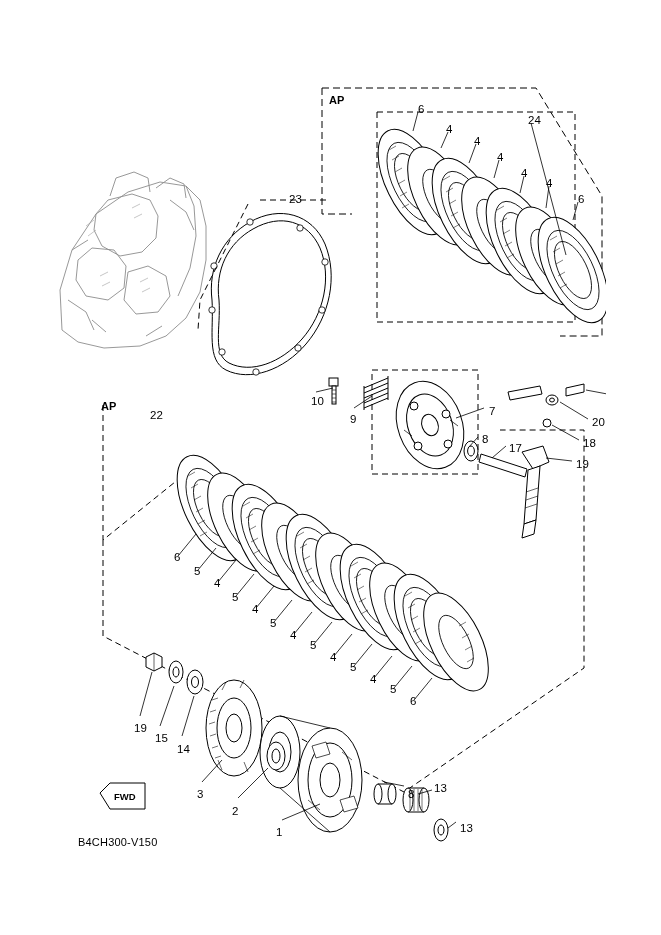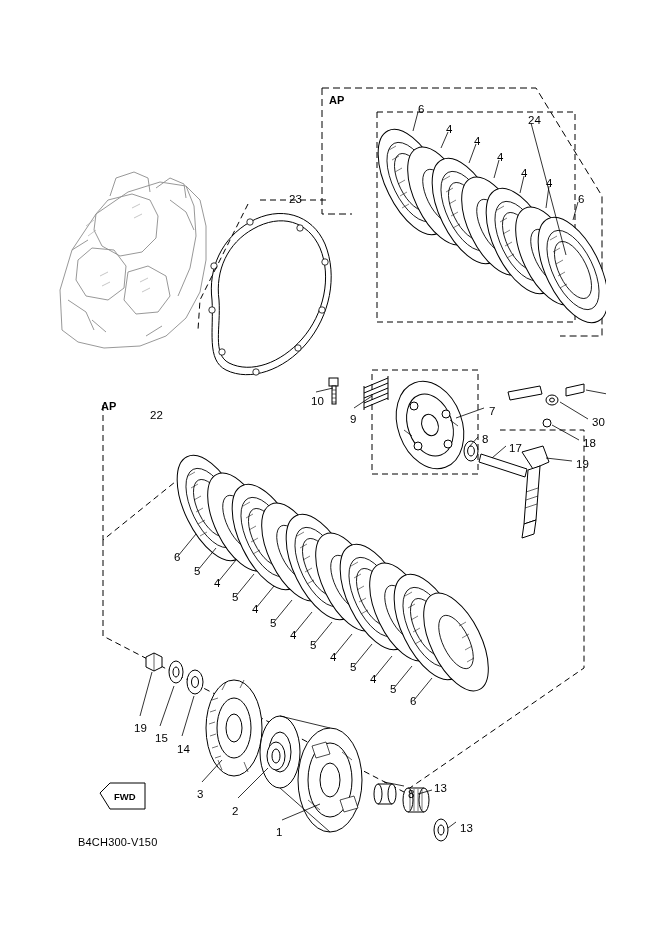--- a/index.html
+++ b/index.html
@@ -369,21 +369,21 @@
 
   <div class="callout" style="left:289px; top:194px;">23</div>
   <div class="callout" style="left:150px; top:410px;">22</div>
 
   <div class="callout" style="left:311px; top:396px;">10</div>
   <div class="callout" style="left:350px; top:414px;">9</div>
   <div class="callout" style="left:489px; top:406px;">7</div>
   <div class="callout" style="left:482px; top:434px;">8</div>
   <div class="callout" style="left:509px; top:443px;">17</div>
   <div class="callout" style="left:622px; top:394px;margin-left:27px;">21</div>
-  <div class="callout" style="left:592px; top:417px;">30</div>
+  <div class="callout" style="left:592px; top:417px;">20</div>
   <div class="callout" style="left:583px; top:438px;text-align:center;">18</div>
   <div class="callout" style="left:576px; top:459px;text-align:center;">19</div>
 
   <div class="callout" style="left:174px; top:552px;">6</div>
   <div class="callout" style="left:194px; top:566px;">5</div>
   <div class="callout" style="left:214px; top:578px;">4</div>
   <div class="callout" style="left:232px; top:592px;">5</div>
   <div class="callout" style="left:252px; top:604px;">4</div>
   <div class="callout" style="left:270px; top:618px;">5</div>
   <div class="callout" style="left:290px; top:630px;">4</div>

